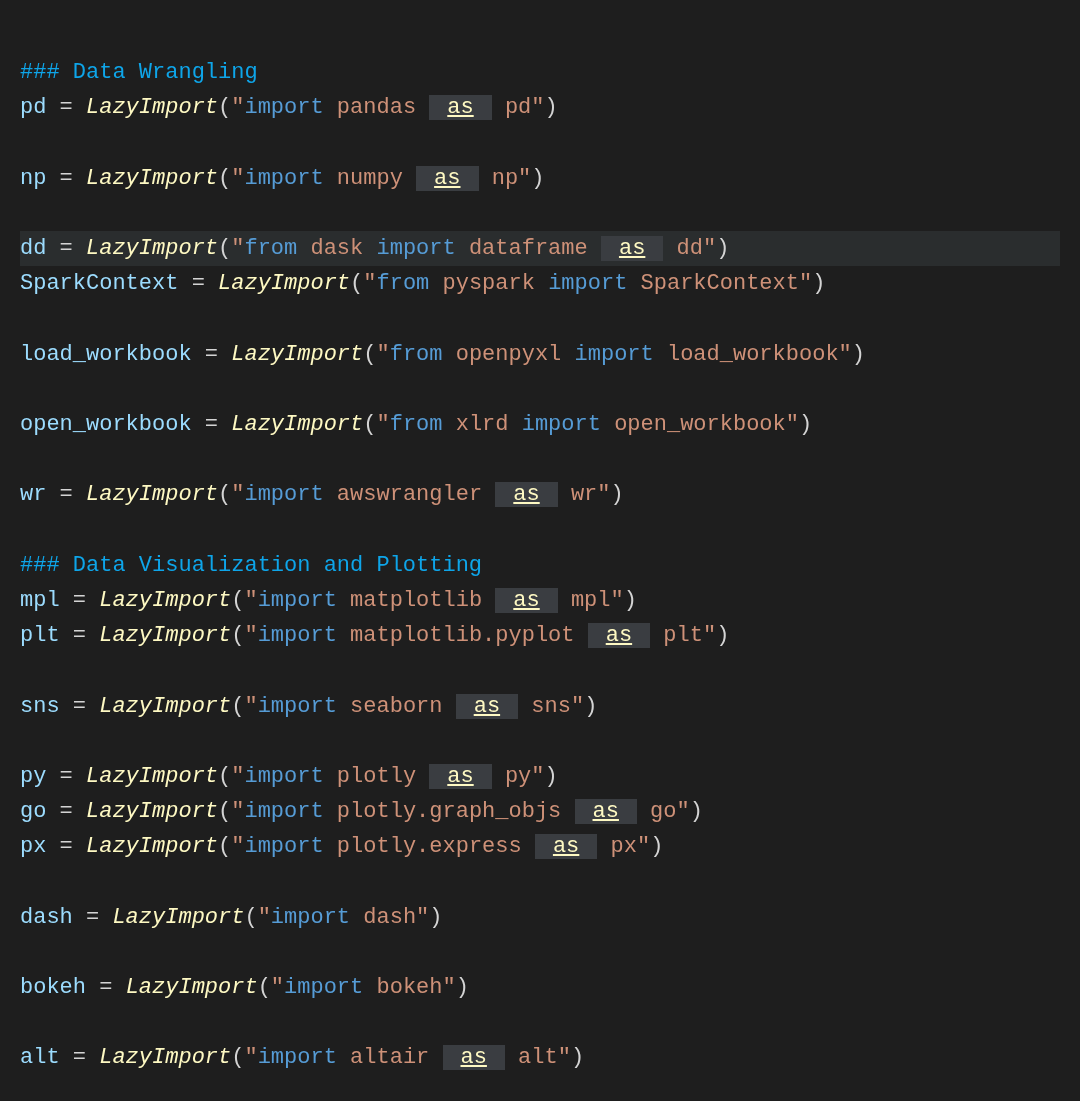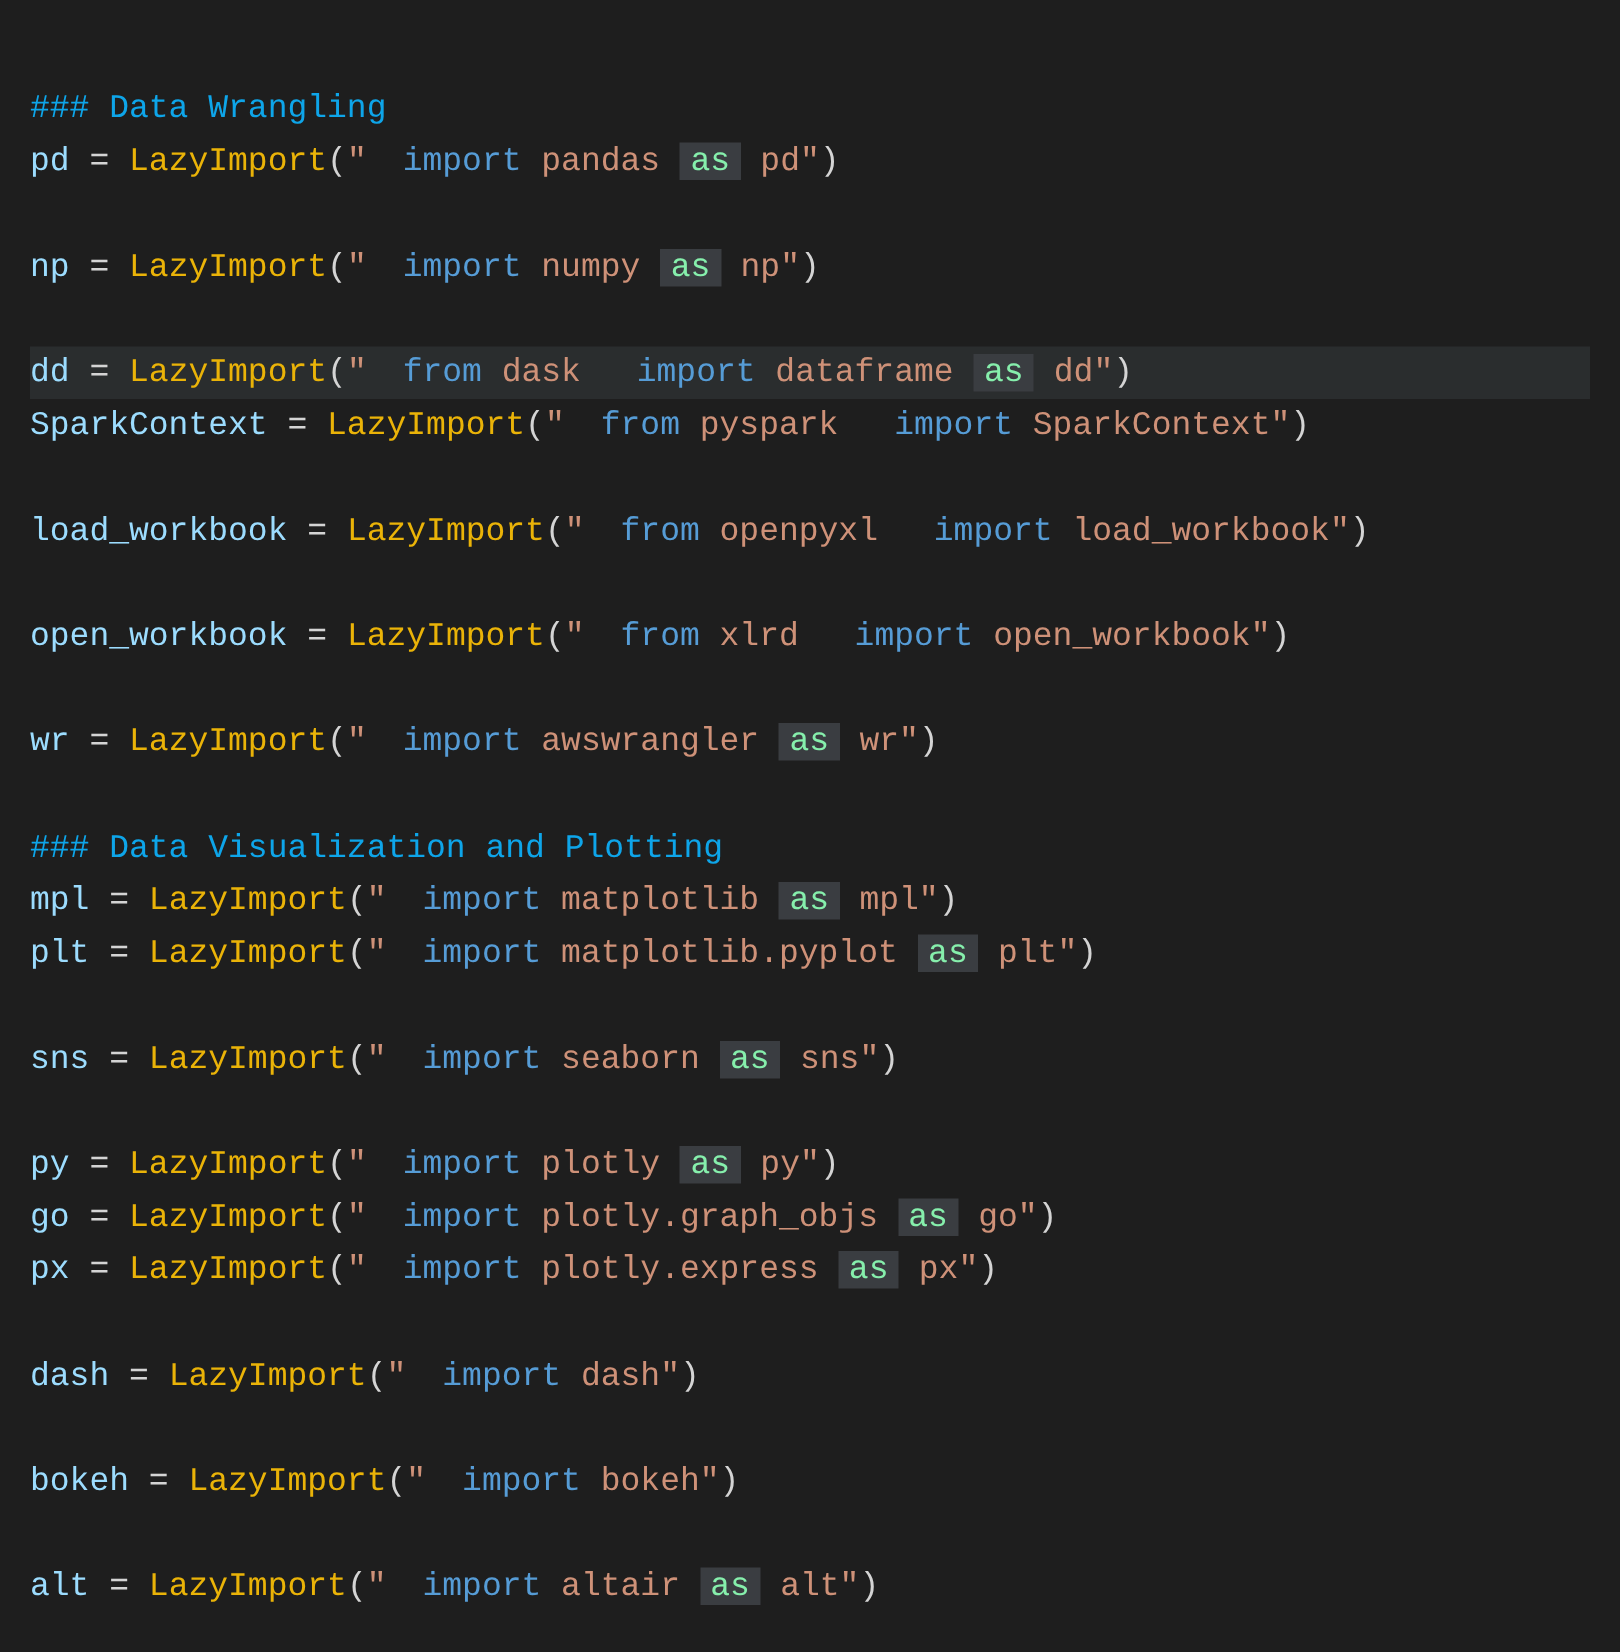--- a/index.html
+++ b/index.html
@@ -29,40 +29,41 @@
 
     .var-name {
       color: #9cdcfe;
     }
 
     .operator {
       color: #d4d4d4;
     }
 
     .func-name {
-      color: #eab308;
+      color: #fef9c3;
+      font-style: italic;
     }
 
     .paren {
       color: #d4d4d4;
     }
 
     .string {
       color: #ce9178;
     }
 
     .keyword {
       color: #569cd6;
-      margin-left: 24px;
     }
 
     .keyword-as {
-      color: #86efac;
+      color: #fef9c3;
       background-color: #3a3d41;
-      padding: 0 7px;
+      padding: 0 18px;
+      text-decoration: underline;
     }
 
     .line {
       display: block;
       min-height: 1.6em;
     }
 
     .line.empty {
       height: 1.6em;
     }

